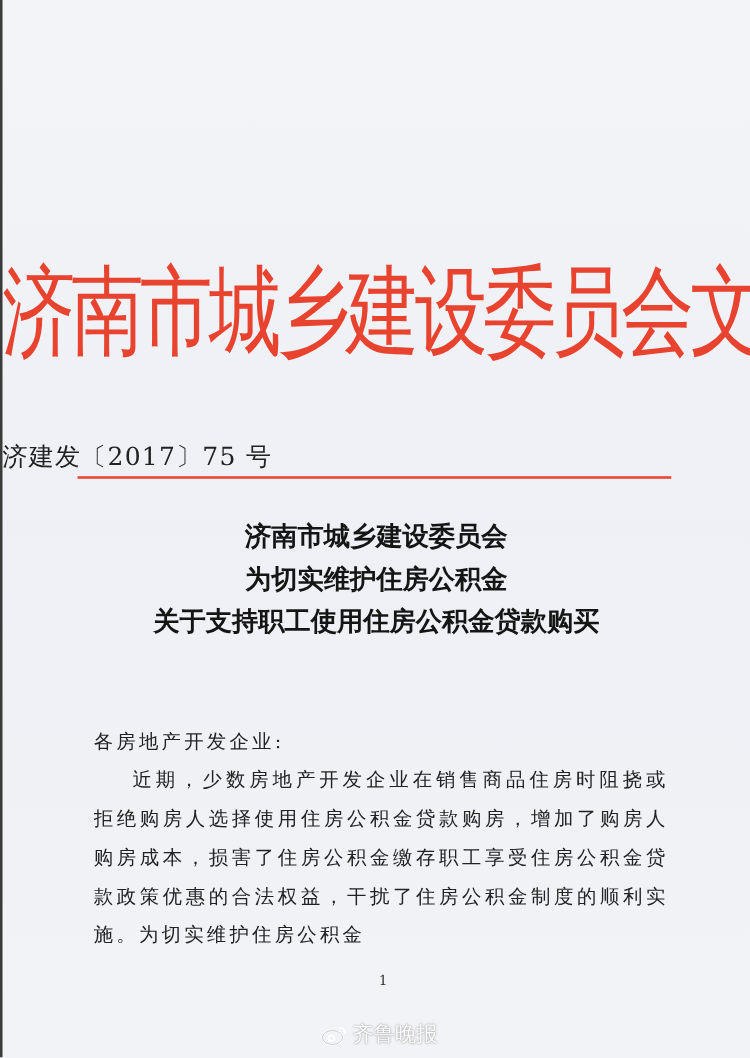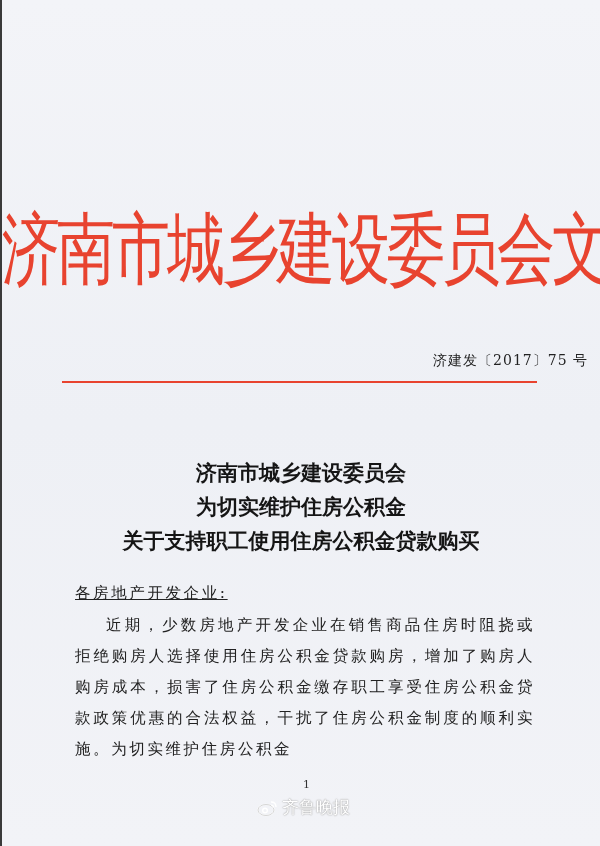--- a/index.html
+++ b/index.html
@@ -33,72 +33,71 @@
       letter-spacing: -3px;
       transform: scaleY(1.35);
       transform-origin: top center;
       font-family: "DejaVu Serif", serif;
       white-space: nowrap;
     }
     .doc-number {
       position: absolute;
       left: 0; right: 12px;
       top: 352px;
-      text-align: right;
-      font-size: 14px;
+      text-align: left;
+      font-size: 20px;
       color: #222;
       letter-spacing: 1px;
     }
     .red-rule {
       position: absolute;
       left: 60px;
       width: 475px;
       top: 381px;
       height: 2px;
       background: #e8432f;
     }
     .subject {
       position: absolute;
       left: 0; right: 0;
       top: 412px;
       text-align: center;
       color: #151515;
       font-size: 21px;
       font-weight: bold;
       line-height: 34px;
-      margin-top: 44px;
     }
     .subject div { white-space: nowrap; }
     .body-text {
       position: absolute;
       left: 73px;
       width: 460px;
       top: 578px;
       font-size: 15.5px;
       color: #222;
       line-height: 31px;
       letter-spacing: 2.6px;
     }
-    .body-text .salutation { white-space: nowrap; text-decoration: underline; }
+    .body-text .salutation { white-space: nowrap; }
     .body-text .para {
       text-indent: 2em;
       text-align: justify;
       font-family: Liberation Serif, serif;
     }
     .page-number {
       position: absolute;
       left: 301px;
       top: 778px;
       font-size: 11px;
       color: #333;
     }
     .watermark {
       position: absolute;
       left: 255px;
-      top: 796px;
+      top: 816px;
       display: flex;
       align-items: center;
       gap: 3px;
       color: #ffffff;
       font-size: 17px;
       text-shadow: 0 0 1px #9a9a9a, 0 0 2px #b0b0b0;
       font-family: "DejaVu Sans", sans-serif;
     }
     .weibo-icon {
       width: 22px; height: 18px;

